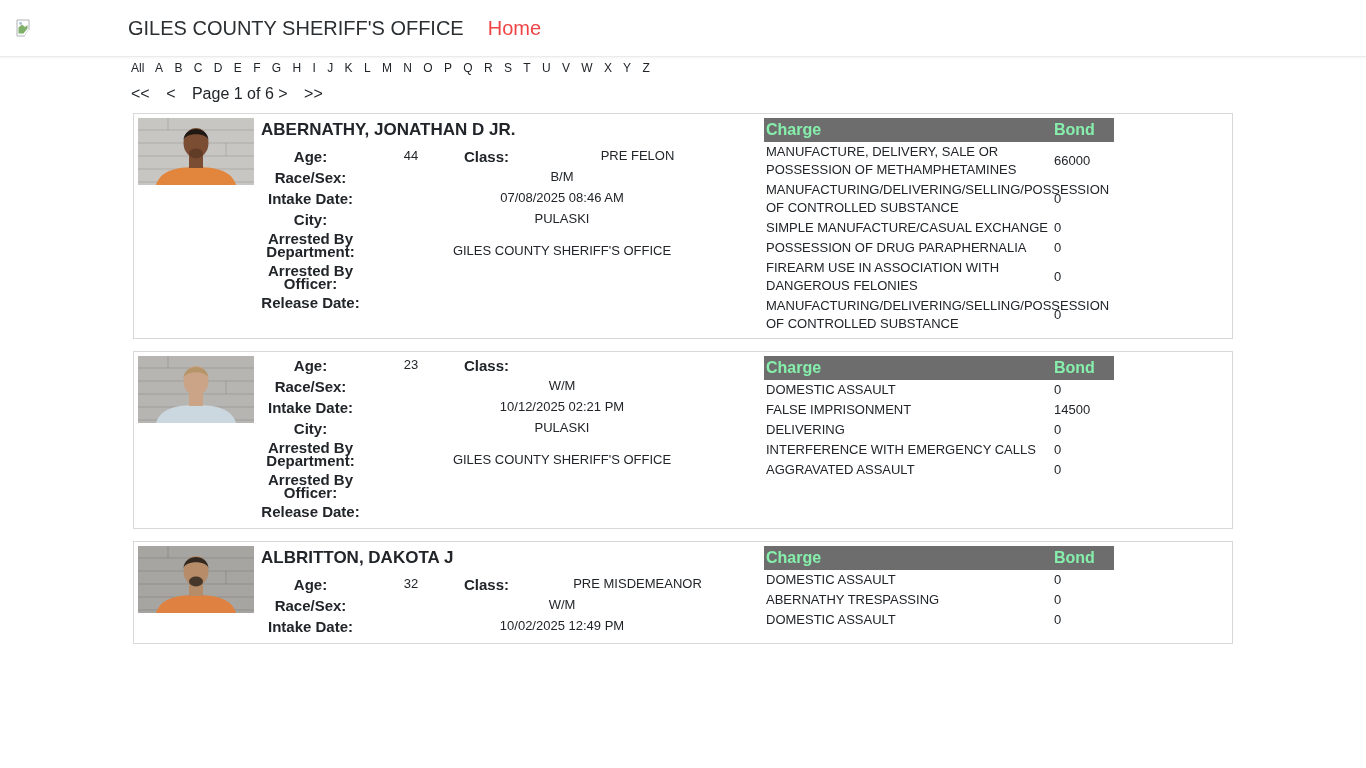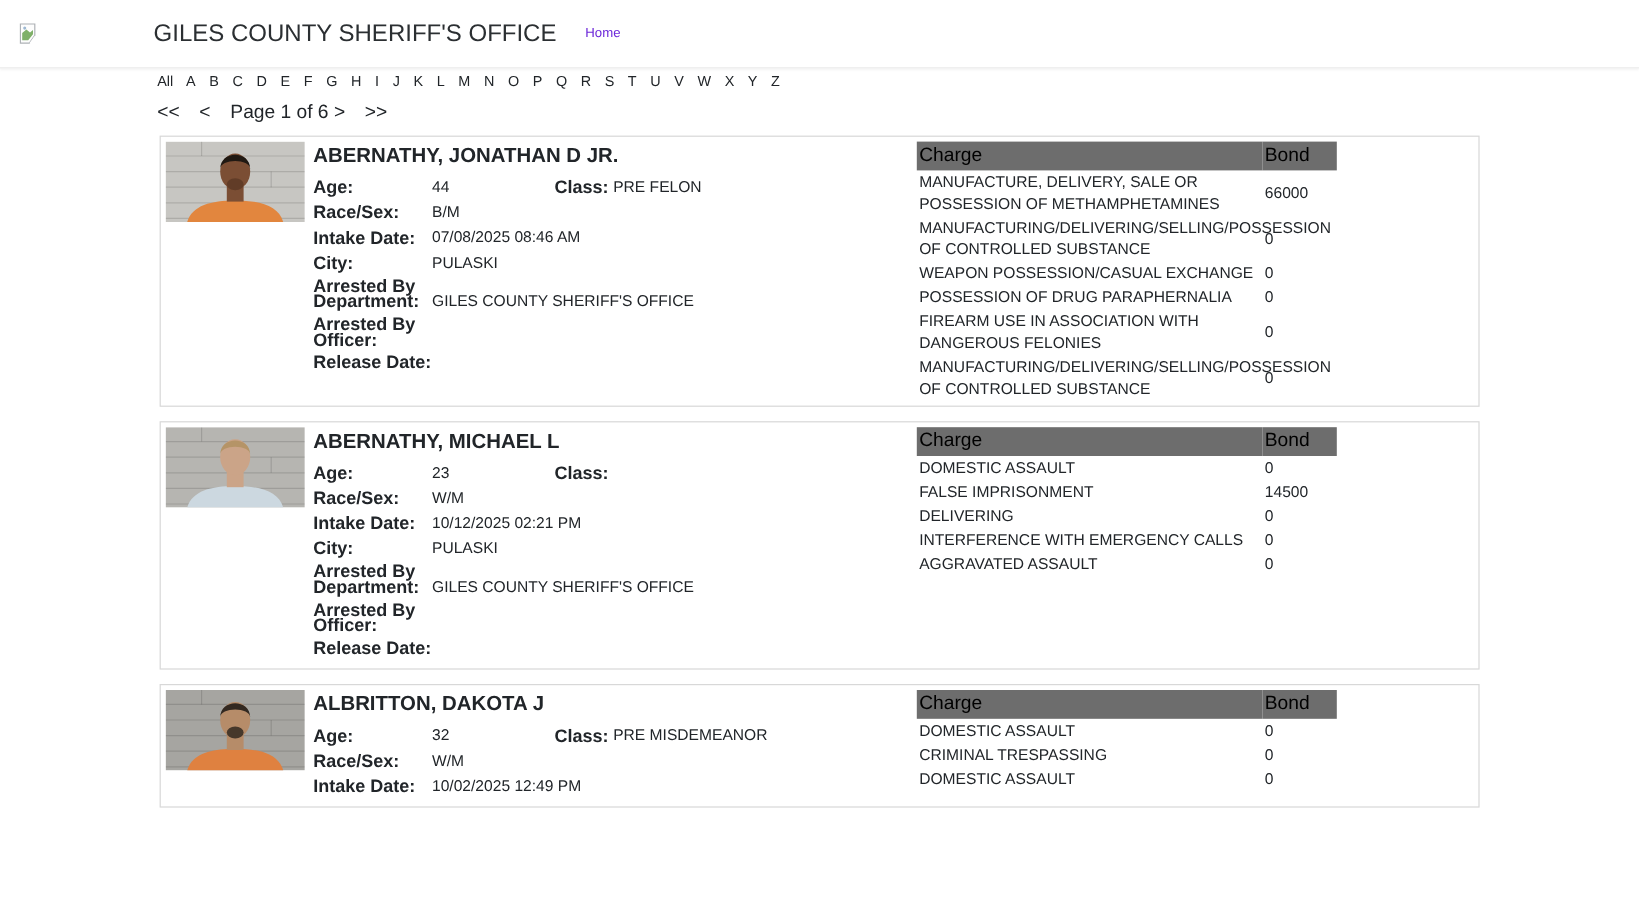--- a/index.html
+++ b/index.html
@@ -11,49 +11,49 @@
   }
   
   .navbar {
     height:57px; display:flex; align-items:center;
     padding:0 16px; background:#ffffff;
     border-bottom:1px solid #ebebeb;
     box-shadow:0 1px 2px rgba(0,0,0,.05);
   }
   .brand-img-box { width:112px; display:flex; align-items:center; }
   .brand-title { font-size:20px; color:#2b2f32; white-space:nowrap; text-decoration:none; }
-  .nav-home { margin-left:24px; font-size:11px; color:#6d28d9; text-decoration:none; }
+  .nav-home { margin-left:24px; font-size:20px; color:#ef4444; text-decoration:none; }
   
   .container { padding-left:127px; }
   h1.page-title { margin:20px 0 10px 0; font-size:40px; font-weight:700; color:#212529; letter-spacing:-.5px; }
   .alphabet { margin-left:4px; font-size:12px; line-height:22px; }
   .alphabet a { color:#212529; text-decoration:none; margin-right:8px; }
   .pagination { margin-left:4px; margin-top:4px; font-size:16px; line-height:22px; }
   .pagination a { color:#212529; text-decoration:none; margin-right:12px; }
   .pagination .status { color:#212529; }
   
   .inmate-list { margin-top:8px; margin-left:6px; }
   .card {
     width:1100px; background:#fff; border:1px solid #d8d8d8;
     margin-bottom:12px; padding:4px; display:flex; align-items:flex-start;
   }
   .mugshot { flex:0 0 116px; width:116px; height:67px; margin-right:7px; }
   .mugshot svg { display:block; width:116px; height:67px; }
   .info { flex:0 0 503px; width:503px; padding-top:1px; }
   .inmate-name { font-size:17px; font-weight:700; line-height:20px; margin:1px 0 8px 0; color:#212529; }
-  .drow { display:flex; align-items:flex-end; margin-bottom:6px; }
+  .drow { display:flex; align-items:flex-end; margin-bottom:6px;text-align:center; }
   .dlabel { flex:0 0 99px; font-size:15px; font-weight:700; line-height:13px; color:#212529; }
   .dlabel.classl { flex:0 0 49px; }
   .dvalue { flex:0 0 102px; font-size:13px; line-height:15px; color:#212529; }
   .dvalue.wide { flex:1 1 auto; }
   
   .charges { flex:0 0 350px; width:350px; }
   .charges table { width:100%; border-collapse:collapse; table-layout:fixed; }
   .charges th {
-    background:#6d6d6d; color:#000000; font-size:16px; font-weight:400;
+    background:#6d6d6d; color:#86efac; font-size:16px; font-weight:700;
     text-align:left; padding:2px 2px 3px 2px; line-height:19px;
   }
   .charges th.bond-h, .charges td.bond { width:62px; }
   .charges td {
     font-size:13px; line-height:18px; padding:1px 2px;
     vertical-align:middle; color:#212529;
   }
 </style>
 </head>
 <body>
@@ -214,21 +214,21 @@
     <td class="charge">MANUFACTURE, DELIVERY, SALE OR POSSESSION OF METHAMPHETAMINES</td>
     <td class="bond">66000</td>
   </tr>
 
   <tr>
     <td class="charge">MANUFACTURING/DELIVERING/SELLING/POSSESSION OF CONTROLLED SUBSTANCE</td>
     <td class="bond">0</td>
   </tr>
 
   <tr>
-    <td class="charge">WEAPON POSSESSION/CASUAL EXCHANGE</td>
+    <td class="charge">SIMPLE MANUFACTURE/CASUAL EXCHANGE</td>
     <td class="bond">0</td>
   </tr>
 
   <tr>
     <td class="charge">POSSESSION OF DRUG PARAPHERNALIA</td>
     <td class="bond">0</td>
   </tr>
 
   <tr>
     <td class="charge">FIREARM USE IN ASSOCIATION WITH DANGEROUS FELONIES</td>
@@ -260,21 +260,20 @@
         </g>
         <path d="M18,67 C22,53 38,49 58,49 C78,49 94,53 98,67 Z" style="fill:var(--shirt)"></path>
         <rect x="51" y="36" width="14" height="14" style="fill:var(--skin)"></rect>
         <ellipse cx="58" cy="25" rx="12.5" ry="15" style="fill:var(--skin)"></ellipse>
         <path d="M45.5,23 C45.5,7 70.5,7 70.5,23 C70.5,14 45.5,14 45.5,23 Z" style="fill:var(--hair)"></path>
         <ellipse cx="58" cy="35.5" rx="7" ry="5" style="fill:var(--beard);opacity:.85"></ellipse>
       </svg>
     </div>
 
     <div class="info">
-      <div class="inmate-name">ABERNATHY, MICHAEL L</div>
 
       <div class="drow">
         <div class="dlabel">Age:</div>
         <div class="dvalue">23</div>
         <div class="dlabel classl">Class:</div>
         <div class="dvalue wide"></div>
       </div>
 
       <div class="drow">
         <div class="dlabel">Race/Sex:</div>
@@ -396,21 +395,21 @@
             <th class="bond-h">Bond</th>
           </tr>
         </thead>
         <tbody>
   <tr>
     <td class="charge">DOMESTIC ASSAULT</td>
     <td class="bond">0</td>
   </tr>
 
   <tr>
-    <td class="charge">CRIMINAL TRESPASSING</td>
+    <td class="charge">ABERNATHY TRESPASSING</td>
     <td class="bond">0</td>
   </tr>
 
   <tr>
     <td class="charge">DOMESTIC ASSAULT</td>
     <td class="bond">0</td>
   </tr>
 </tbody>
       </table>
     </div>

